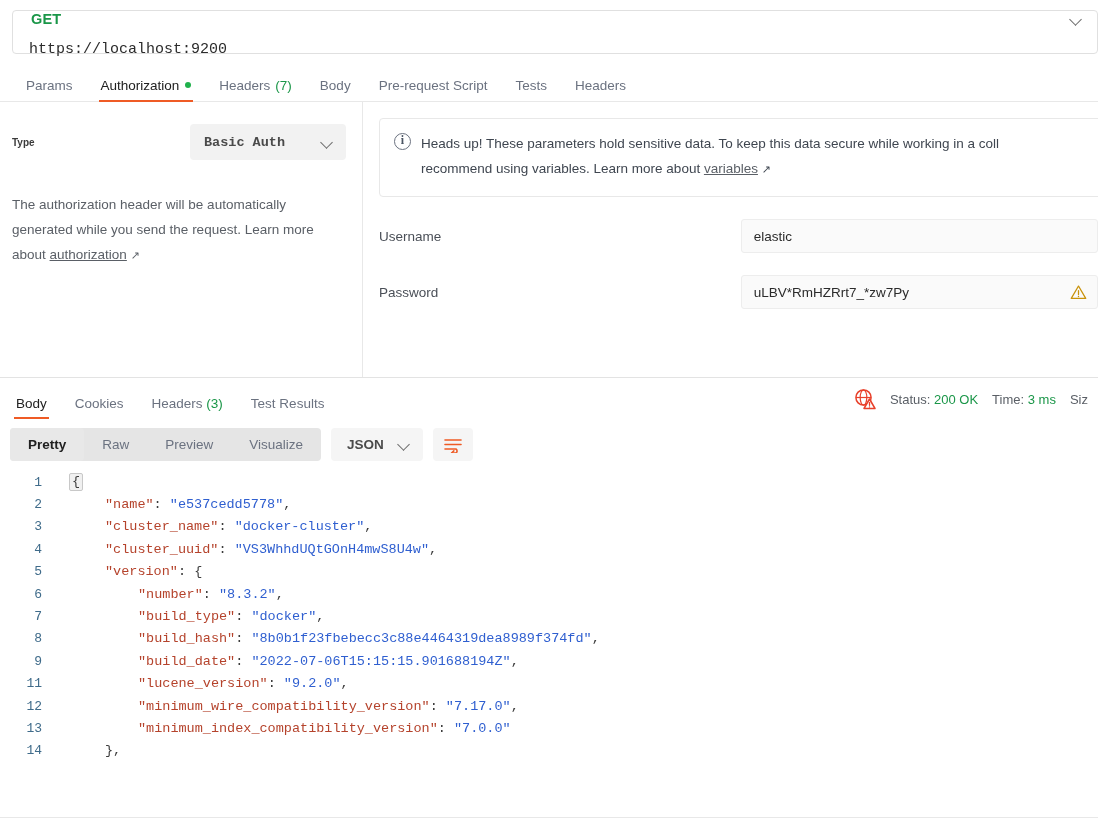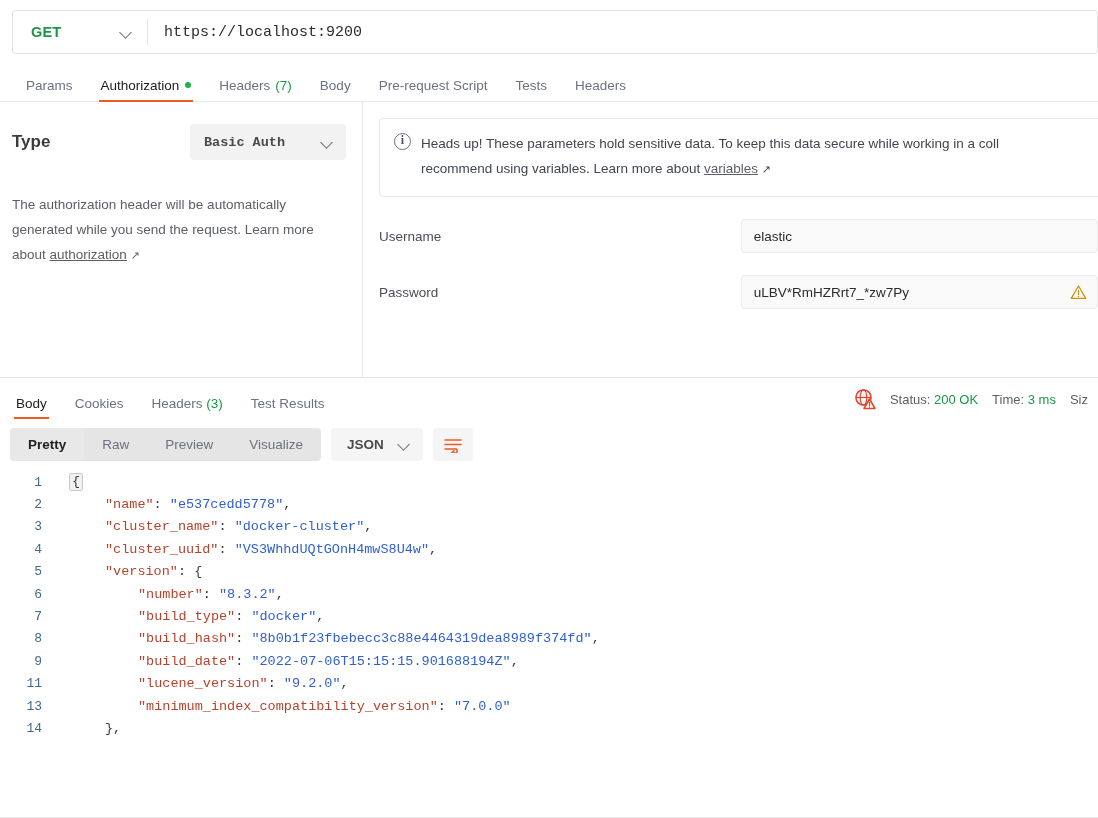--- a/index.html
+++ b/index.html
@@ -15,20 +15,21 @@
   
   .urlbar-wrap { padding: 10px 12px 0 12px; }
   .urlbar {
     height: 44px;
     border: 1px solid #e0e0e0;
     border-radius: 4px;
     display: flex;
     align-items: stretch;
     background: #fff;
     width: 1086px;
+    flex-direction: column;
   }
   .method-box {
     display: flex; align-items: center;
     padding: 0 14px 0 18px;
     min-width: 134px;
     gap: 10px;
   }
   .method-label {
     color: #1a9648;
     font-weight: bold;
@@ -104,21 +105,21 @@
   }
   .auth-left {
     width: 363px;
     border-right: 1px solid #e8e8e8;
     padding: 22px 16px 0 12px;
   }
   .type-row {
     display: flex; align-items: center;
   }
   .type-label {
-    font-size: 17px; font-weight: bold; color: #3b3b3b;
+    font-size: 10px; font-weight: bold; color: #3b3b3b;
     flex: 1;
   }
   .type-select {
     width: 156px; height: 36px;
     background: #f2f2f2;
     border-radius: 4px;
     display: flex; align-items: center;
     padding: 0 12px 0 14px;
     cursor: pointer;
     gap: 8px;
@@ -490,17 +491,18 @@
 <div class="code-row"><span class="ln">1</span><span class="code-txt" style="padding-left: 20px;"><span class="p fold">{</span></span></div>
     <div class="code-row"><span class="ln">2</span><span class="code-txt" style="padding-left: 53px;"><span class="k">"name"</span><span class="p">: </span><span class="s">"e537cedd5778"</span><span class="p">,</span></span></div>
     <div class="code-row"><span class="ln">3</span><span class="code-txt" style="padding-left: 53px;"><span class="k">"cluster_name"</span><span class="p">: </span><span class="s">"docker-cluster"</span><span class="p">,</span></span></div>
     <div class="code-row"><span class="ln">4</span><span class="code-txt" style="padding-left: 53px;"><span class="k">"cluster_uuid"</span><span class="p">: </span><span class="s">"VS3WhhdUQtGOnH4mwS8U4w"</span><span class="p">,</span></span></div>
     <div class="code-row"><span class="ln">5</span><span class="code-txt" style="padding-left: 53px;"><span class="k">"version"</span><span class="p">: </span><span class="p">{</span></span></div>
     <div class="code-row"><span class="ln">6</span><span class="code-txt" style="padding-left: 86px;"><span class="k">"number"</span><span class="p">: </span><span class="s">"8.3.2"</span><span class="p">,</span></span></div>
     <div class="code-row"><span class="ln">7</span><span class="code-txt" style="padding-left: 86px;"><span class="k">"build_type"</span><span class="p">: </span><span class="s">"docker"</span><span class="p">,</span></span></div>
     <div class="code-row"><span class="ln">8</span><span class="code-txt" style="padding-left: 86px;"><span class="k">"build_hash"</span><span class="p">: </span><span class="s">"8b0b1f23fbebecc3c88e4464319dea8989f374fd"</span><span class="p">,</span></span></div>
     <div class="code-row"><span class="ln">9</span><span class="code-txt" style="padding-left: 86px;"><span class="k">"build_date"</span><span class="p">: </span><span class="s">"2022-07-06T15:15:15.901688194Z"</span><span class="p">,</span></span></div>
     <div class="code-row"><span class="ln">11</span><span class="code-txt" style="padding-left: 86px;"><span class="k">"lucene_version"</span><span class="p">: </span><span class="s">"9.2.0"</span><span class="p">,</span></span></div>
+    <div class="code-row"><span class="ln">12</span><span class="code-txt" style="padding-left: 86px;"><span class="k">"minimum_wire_compatibility_version"</span><span class="p">: </span><span class="s">"7.17.0"</span><span class="p">,</span></span></div>
     <div class="code-row"><span class="ln">13</span><span class="code-txt" style="padding-left: 86px;"><span class="k">"minimum_index_compatibility_version"</span><span class="p">: </span><span class="s">"7.0.0"</span></span></div>
     <div class="code-row"><span class="ln">14</span><span class="code-txt" style="padding-left: 53px;"><span class="p">},</span></span></div>
   </div>
 
 <div class="bottom-rule"></div>
 
 </body></html>

